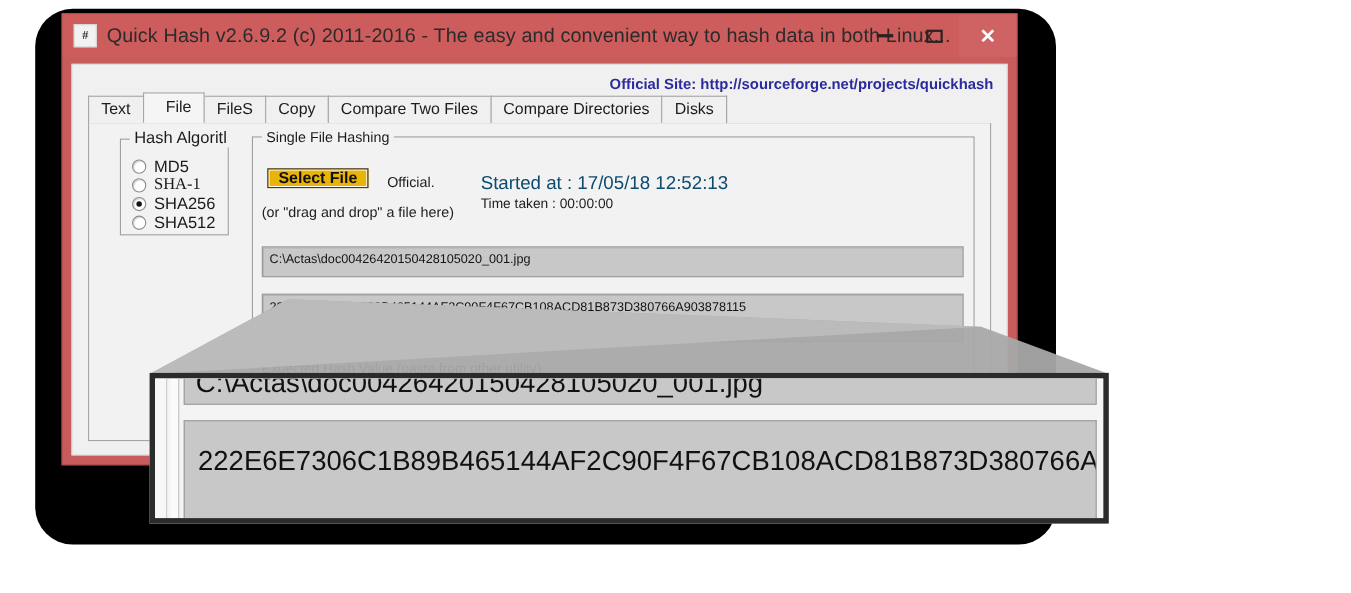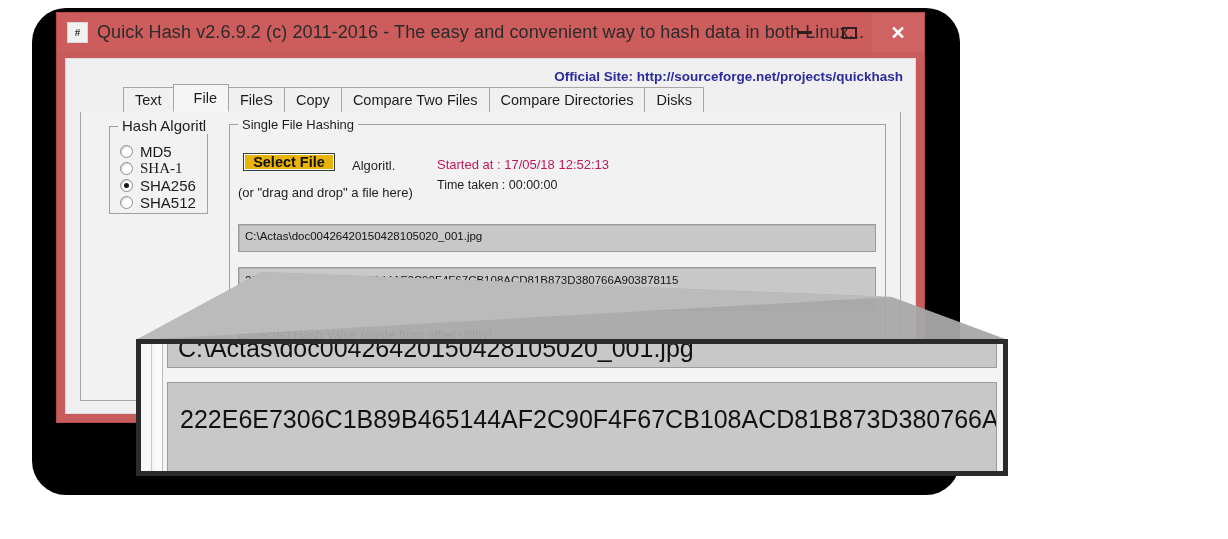--- a/index.html
+++ b/index.html
@@ -156,21 +156,20 @@
     height: 28px;
     line-height: 26px;
     background: #f5f5f5;
     border-bottom: 1px solid #f5f5f5;
     position: relative;
     z-index: 3;
     padding-left: 20px;
   }
   .tab.first {
     border-left: 1px solid #a6a6a6;
-    margin-left: 43px;
   }
   #tab-end {
     width: 0;
     height: 25px;
     border-left: 1px solid #a6a6a6;
   }
 
   
   #tab-page {
     position: absolute;
@@ -284,22 +283,22 @@
     position: absolute;
     left: 122px;
     top: 33px;
     font-size: 13px;
     color: #1c1c1c;
   }
   #started-at {
     position: absolute;
     left: 207px;
     top: 32px;
-    font-size: 13px;
-    color: #be185d;
+    font-size: 17px;
+    color: #0c4a6e;
     white-space: nowrap;
     text-align: right;
   }
   #time-taken {
     position: absolute;
     left: 207px;
     top: 53px;
     font-size: 12.5px;
     color: #1c1c1c;
     white-space: nowrap;
@@ -483,21 +482,21 @@
           <span class="radio-dot"></span>
           <span class="radio-label">SHA512</span>
         </div>
       </div>
 
       <div class="groupbox" id="single-file-group">
         <div class="gb-title">Single File Hashing</div>
 
         <div id="select-file-btn">Select File</div>
         <div id="drag-drop-hint">(or "drag and drop" a file here)</div>
-        <div id="status-complete">Algoritl.</div>
+        <div id="status-complete">Official.</div>
         <div id="started-at">Started at  : 17/05/18 12:52:13</div>
         <div id="time-taken">Time taken : 00:00:00</div>
 
         <div class="readout" id="file-path-field">C:\Actas\doc00426420150428105020_001.jpg</div>
         <div class="readout" id="hash-field">222E6E7306C1B89B465144AF2C90F4F67CB108ACD81B873D380766A903878115</div>
 
         <div id="expected-label">Expected Hash Value (paste from other utility)</div>
         <div class="readout" id="expected-field"></div>
       </div>
 

